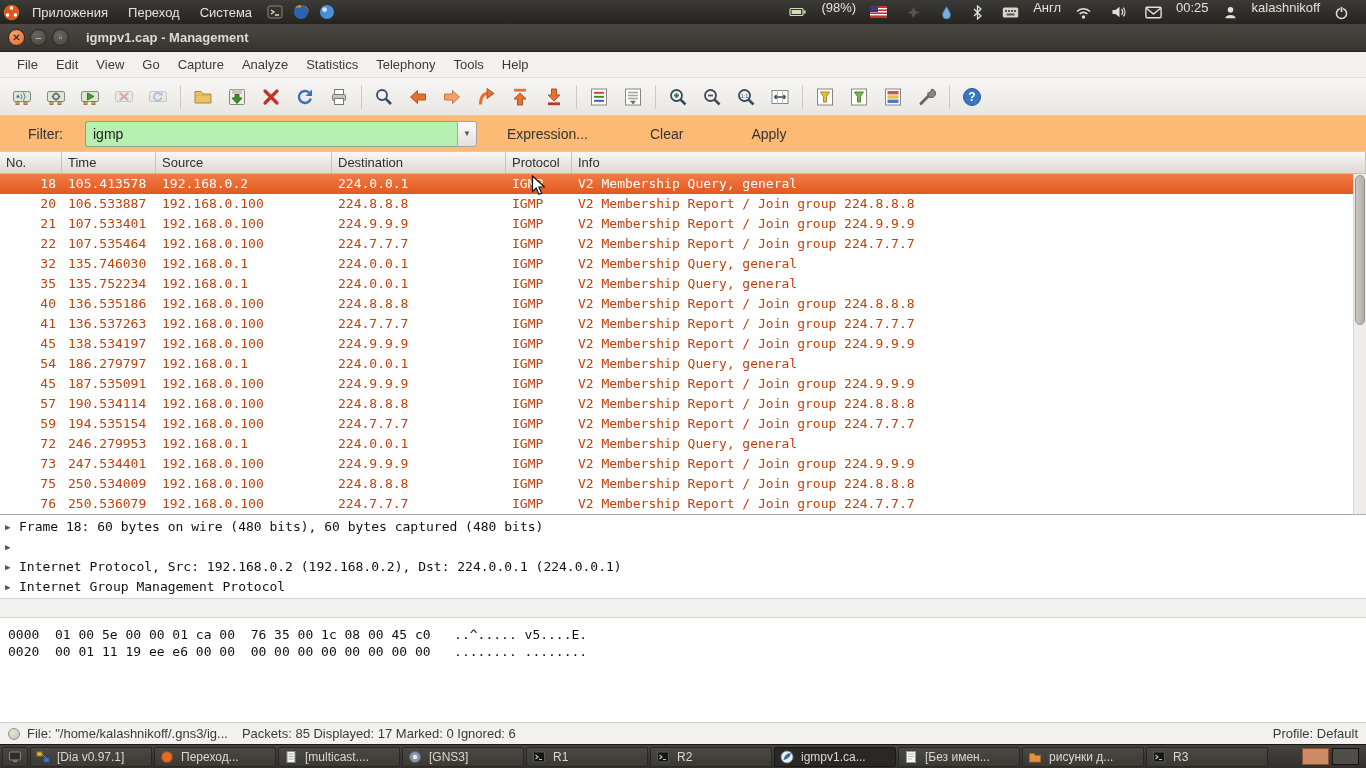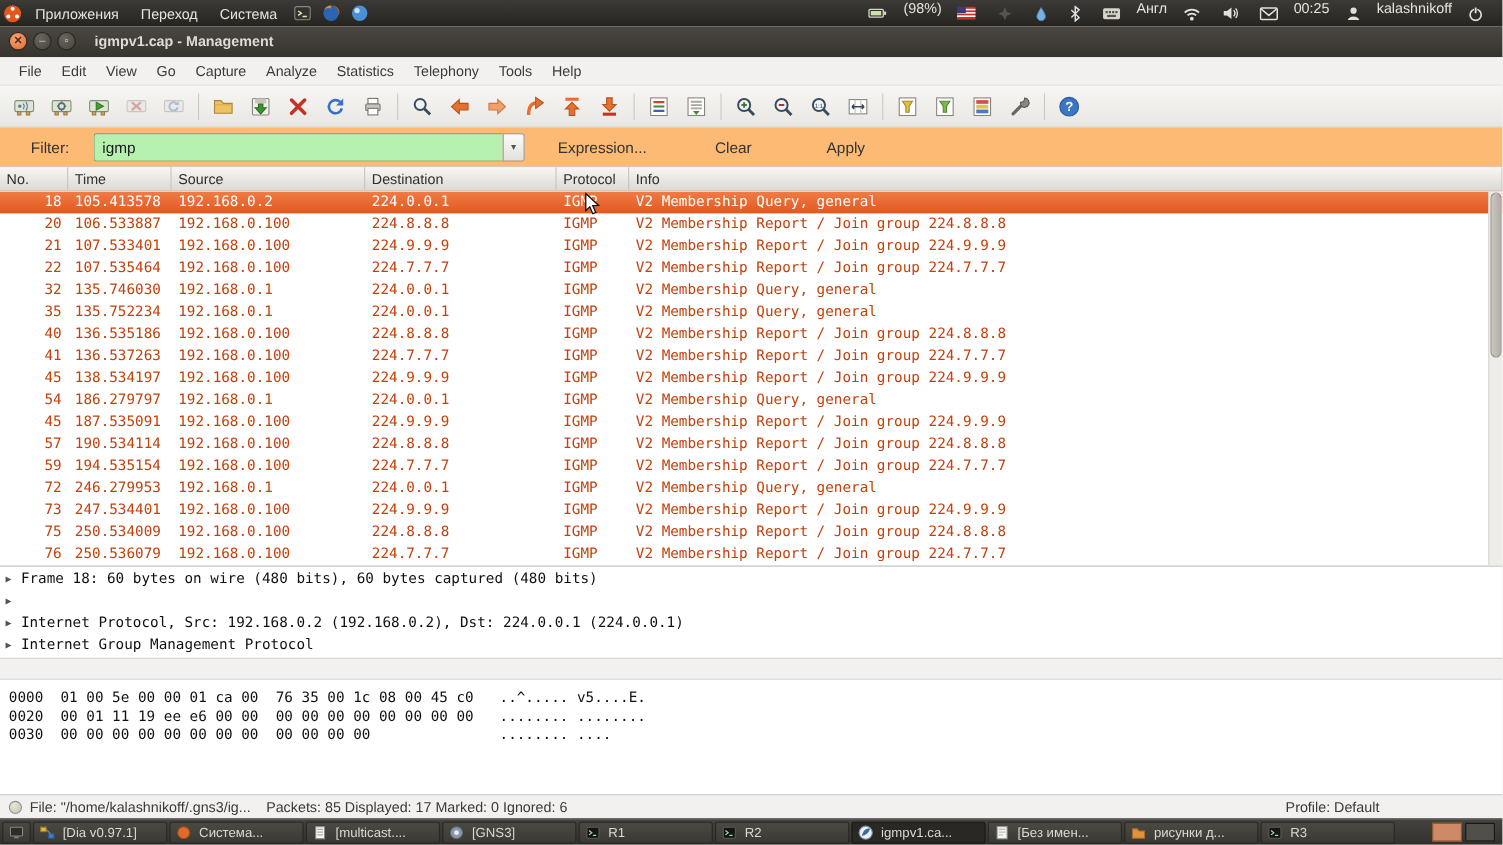--- a/index.html
+++ b/index.html
@@ -59,21 +59,21 @@
   .splitter{height:20px;background:#f2f1ef;border-top:1px solid #d7d3cd;border-bottom:1px solid #d7d3cd;flex:none}
 
   
   .hex-pane{flex:1;background:#fff;font-family:"DejaVu Sans Mono",monospace;font-size:13px;color:#101010;padding:8px 0 0 8px;overflow:hidden}
   .hex-line{height:17px;line-height:17px;white-space:pre}
 
   
   .statusbar{height:22px;background:#f2f1ef;border-top:1px solid #cfccc6;display:flex;align-items:center;font-size:13px;color:#3a3a3a;padding:0 8px;flex:none}
   .sb-icon{width:12px;height:12px;border-radius:50%;background:radial-gradient(circle at 35% 30%,#e8e8da,#c2c2b0);border:1px solid #93938a;margin-right:7px;flex:none}
   .sb-stats{margin-left:14px;white-space:nowrap}
-  .sb-profile{margin-left:auto;margin-right:104px;white-space:nowrap}
+  .sb-profile{margin-left:auto;white-space:nowrap}
 
   
   .taskbar{height:24px;background:linear-gradient(#454340,#31302c);border-top:1px solid #181714;display:flex;align-items:center;gap:2px;padding:0 2px;color:#dcd8d1;font-size:12px;flex:none}
   .desktop-btn{width:26px;height:20px;display:flex;align-items:center;justify-content:center;background:linear-gradient(#4a4843,#3a3833);border:1px solid #2a2823;border-radius:2px;flex:none}
   .task-btn{width:122px;height:20px;background:linear-gradient(#4b4944,#3b3934);border:1px solid #2a2823;border-radius:2px;display:flex;align-items:center;gap:7px;padding:0 5px;overflow:hidden;flex:none}
   .task-btn.active{background:#292824;border-color:#191813}
   .task-btn svg{flex:none}
   .task-label{overflow:hidden;text-overflow:ellipsis;white-space:nowrap}
   .workspaces{margin-left:auto;display:flex;gap:3px;padding-right:5px}
   .ws{width:27px;height:17px;border:1px solid #16150f;background:#504e48}
@@ -612,21 +612,20 @@
 
   <div class="splitter"></div>
 
   <div class="hex-pane">
 
       <div class="hex-line">0000  01 00 5e 00 00 01 ca 00  76 35 00 1c 08 00 45 c0   ..^..... v5....E.</div>
 
 
       <div class="hex-line">0020  00 01 11 19 ee e6 00 00  00 00 00 00 00 00 00 00   ........ ........</div>
 
-      <div class="hex-line">0030  00 00 00 00 00 00 00 00  00 00 00 00               ........ ....</div>
     </div>
 
   <div class="statusbar">
     <span class="sb-icon"></span>
     <span class="sb-file">File: "/home/kalashnikoff/.gns3/ig...</span>
     <span class="sb-stats">Packets: 85 Displayed: 17 Marked: 0 Ignored: 6</span>
     <span class="sb-profile">Profile: Default</span>
   </div>
 
   <div class="taskbar">
@@ -641,21 +640,21 @@
           <rect x="1" y="2" width="5" height="4" fill="#e2b93a" stroke="#9a7a20"></rect>
           <rect x="8" y="8" width="5" height="4" fill="#4a7ac2" stroke="#2a5a92"></rect>
           <path d="M6 4 L10 8" stroke="#888"></path>
         </svg>
       <span class="task-label">[Dia v0.97.1]</span>
     </span>
     <span class="task-btn">
       <svg width="14" height="14" viewBox="0 0 14 14">
           <circle cx="7" cy="7" r="5.5" fill="#e06a2a" stroke="#9a4a18"></circle>
         </svg>
-      <span class="task-label">Система...</span>
+      <span class="task-label">Переход...</span>
     </span>
     <span class="task-btn">
       <svg width="14" height="14" viewBox="0 0 14 14">
           <rect x="3" y="1.5" width="8" height="11" fill="#f5f5f2" stroke="#888"></rect>
           <line x1="4.5" y1="4" x2="9.5" y2="4" stroke="#aaa"></line>
           <line x1="4.5" y1="6.5" x2="9.5" y2="6.5" stroke="#aaa"></line>
           <line x1="4.5" y1="9" x2="9.5" y2="9" stroke="#aaa"></line>
         </svg>
       <span class="task-label">[multicast....</span>
     </span>

